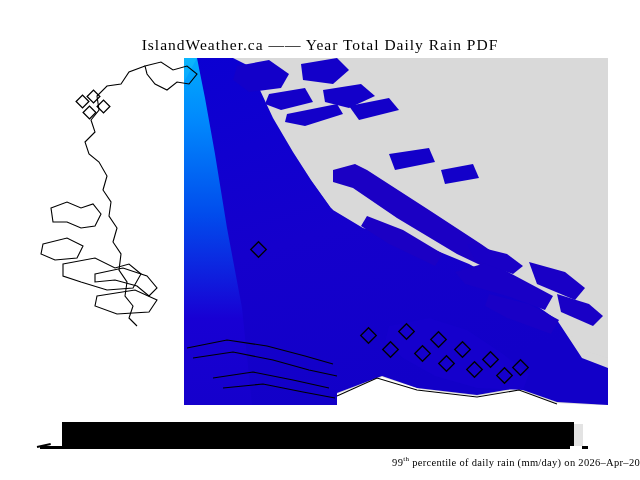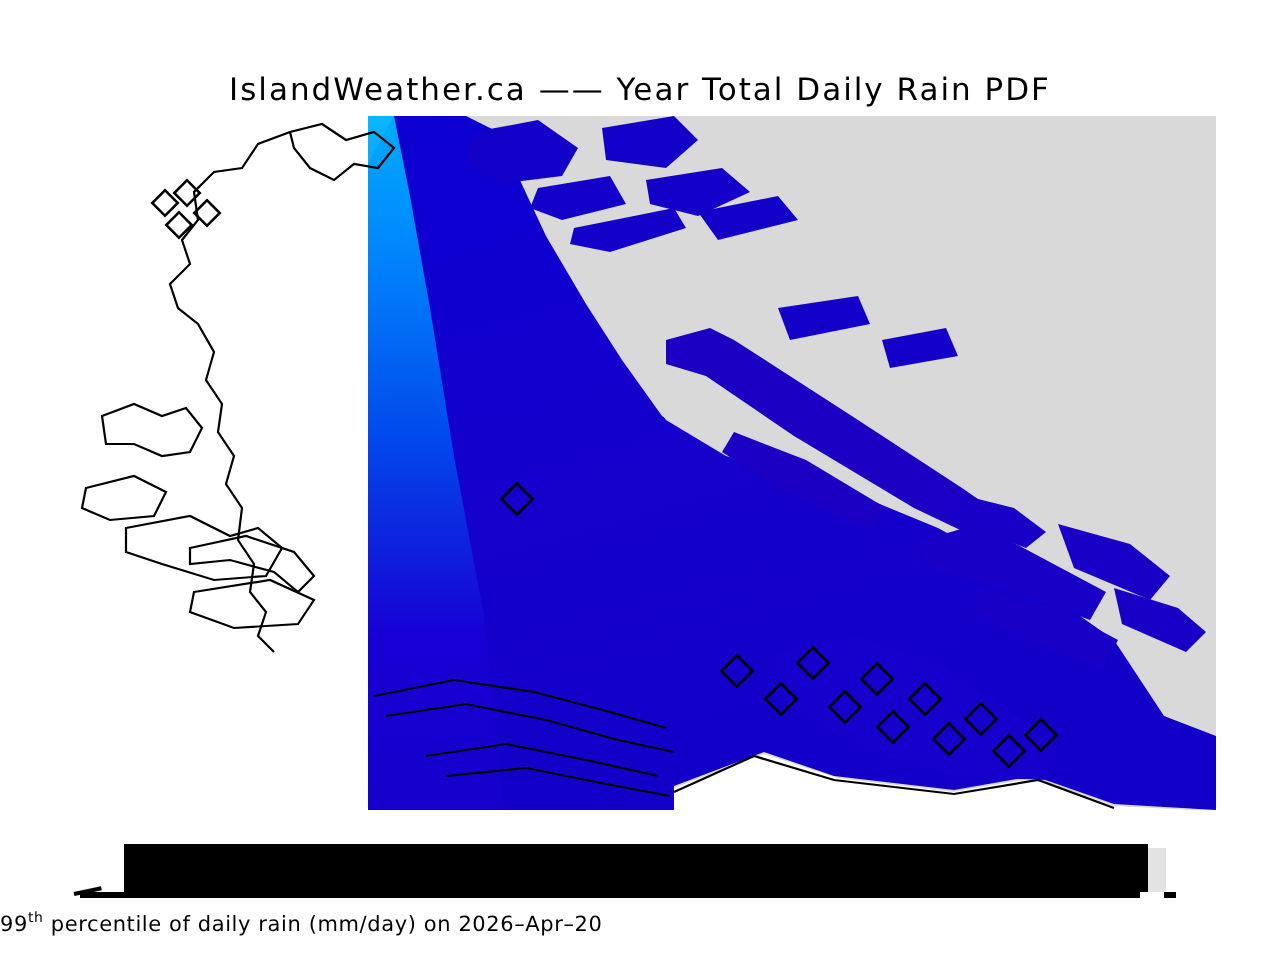--- a/index.html
+++ b/index.html
@@ -2,21 +2,21 @@
 <html><head>
 <meta charset="utf-8">
 <title>IslandWeather.ca</title>
 <style>
   html,body{margin:0;padding:0;background:#ffffff;}
   body{
     width:640px;height:480px;position:relative;overflow:hidden;
     font-family:"DejaVu Sans","Liberation Sans",sans-serif;
     background:#ffffff;
   }
-  #figure{position:absolute;left:0;top:0;width:640px;height:480px;background:#ffffff;}
+  #figure{position:absolute;left:0;top:0;width:640px;height:480px;background:#ffffff;font-family:Liberation Serif, serif;}
 
   
   #title{
     position:absolute;left:0;top:36px;width:640px;
     text-align:center;
     font-size:15.5px;letter-spacing:1.0px;
     color:#000000;white-space:nowrap;
   }
 
   
@@ -44,21 +44,21 @@
   #colorbar-tick-left{
     position:absolute;left:0px;top:24px;width:14px;height:2px;background:#000000;
     transform:rotate(-12deg);transform-origin:left center;
   }
   #colorbar-tick-right{
     position:absolute;left:545px;top:24px;width:6px;height:3px;background:#000000;
   }
 
   
   #caption{
-    position:absolute;left:0;top:455px;width:640px;text-align:left;
+    position:absolute;left:0;top:455px;width:640px;text-align:right;
     font-size:10.5px;color:#000000;white-space:nowrap;letter-spacing:.3px;
   }
   #caption sup{font-size:7px;vertical-align:super;}
   .cap-seg{display:inline;}
 </style>
 </head>
 <body>
 
 <div id="figure">
 

